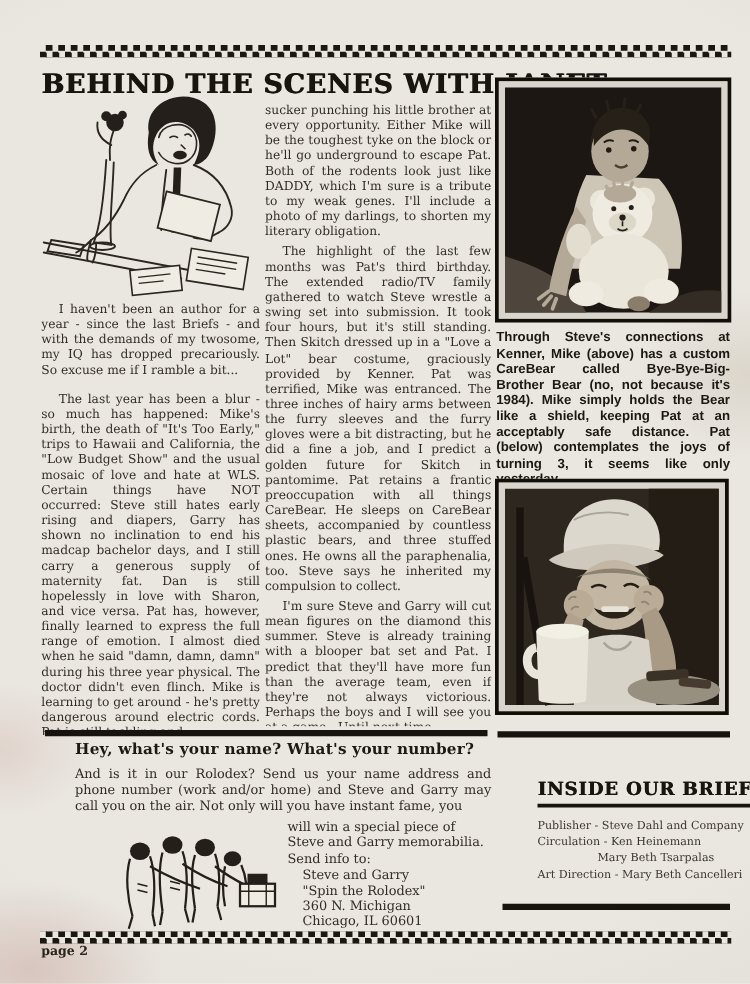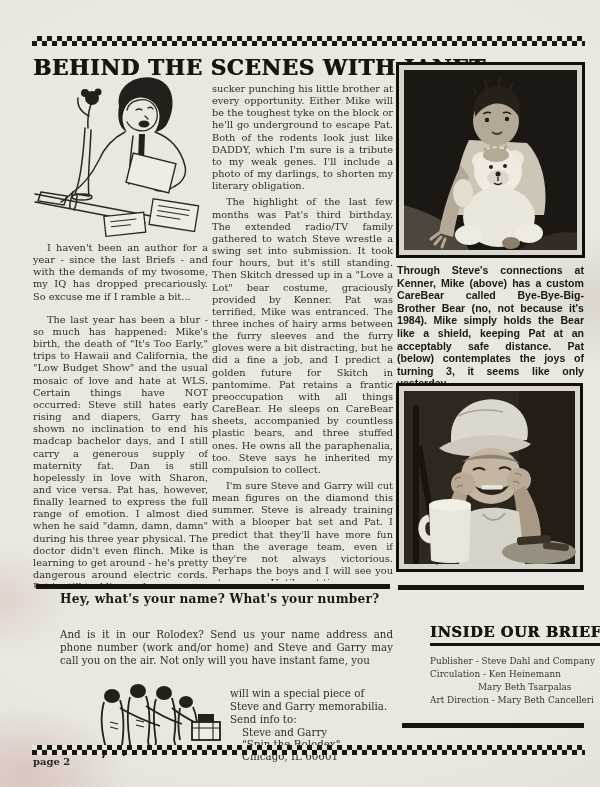--- a/index.html
+++ b/index.html
@@ -49,23 +49,23 @@
     font-family:"Liberation Sans", sans-serif; font-weight:bold;
     font-size:10.6px; line-height:12.6px; color:#1b1713; text-align:justify;
   }
 
   .rule { position:absolute; height:5px; background:#17130e; }
   #rule-left { left:36px; top:584px; width:354px; }
   #rule-right { left:398px; top:585px; width:186px; }
   #rule-briefs-bottom { left:402px; top:723px; width:182px; }
 
   .rolodex { position:absolute; left:60px; top:592px; width:333px; }
-  .rolodex h2 { font-size:12.2px; font-weight:bold; color:#1d1915; margin-bottom:22px; letter-spacing:.2px; }
+  .rolodex h2 { font-size:12.2px; font-weight:bold; color:#1d1915; margin-bottom:7px; letter-spacing:.2px; }
   .rolodex .intro { font-size:10.3px; line-height:12.9px; text-align:justify; }
-  .rolodex .row { display:flex; align-items:flex-end; }
+  .rolodex .row { display:flex; align-items:center; }
   .illu-men { width:140px; height:82px; flex:0 0 auto; margin-left:30px; margin-top:14px; }
   .rolodex .cont { width:163px; margin-left:0; font-size:10.3px; line-height:12.9px; }
   .rolodex .address { margin-left:-16px; padding-left:28px; margin-top:0; }
   .rolodex .address div { font-size:10.3px; line-height:12.4px; white-space:nowrap; }
 
   .briefs { position:absolute; left:404px; top:623px; width:180px;margin-left:26px; }
   .briefs h2 {
     font-size:14.6px; font-weight:bold; letter-spacing:.6px; color:#181410;
     text-shadow:.5px 0 #181410; border-bottom:3px solid #17130e;
     padding-bottom:3px; margin-bottom:9px; white-space:nowrap;
@@ -232,20 +232,21 @@
       <rect x="102" y="40" width="28" height="18" fill="#efece4" stroke="#241f1a" stroke-width="1.8"></rect>
       <path d="M102,46 h28 M109,40 v18 M123,40 v18" stroke="#241f1a" stroke-width="1.1" fill="none"></path>
       <rect x="108" y="32" width="16" height="8" fill="#241f1a"></rect>
       <path d="M20,40 l8,2 M20,45 l8,2 M46,38 l8,2 M46,43 l8,2" stroke="#241f1a" stroke-width="1.1"></path>
     </svg>
     <div class="cont">
       <p>will win a special piece of Steve and Garry memorabilia. Send info to:</p>
       <div class="address">
         <div>Steve and Garry</div>
         <div>"Spin the Rolodex"</div>
+        <div>360 N. Michigan</div>
         <div>Chicago, IL  60601</div>
       </div>
     </div>
   </div>
 </div>
 
 <div class="briefs">
   <h2>INSIDE OUR BRIEFS</h2>
   <div class="credit">Publisher - Steve Dahl and Company</div>
   <div class="credit">Circulation - Ken Heinemann</div>

